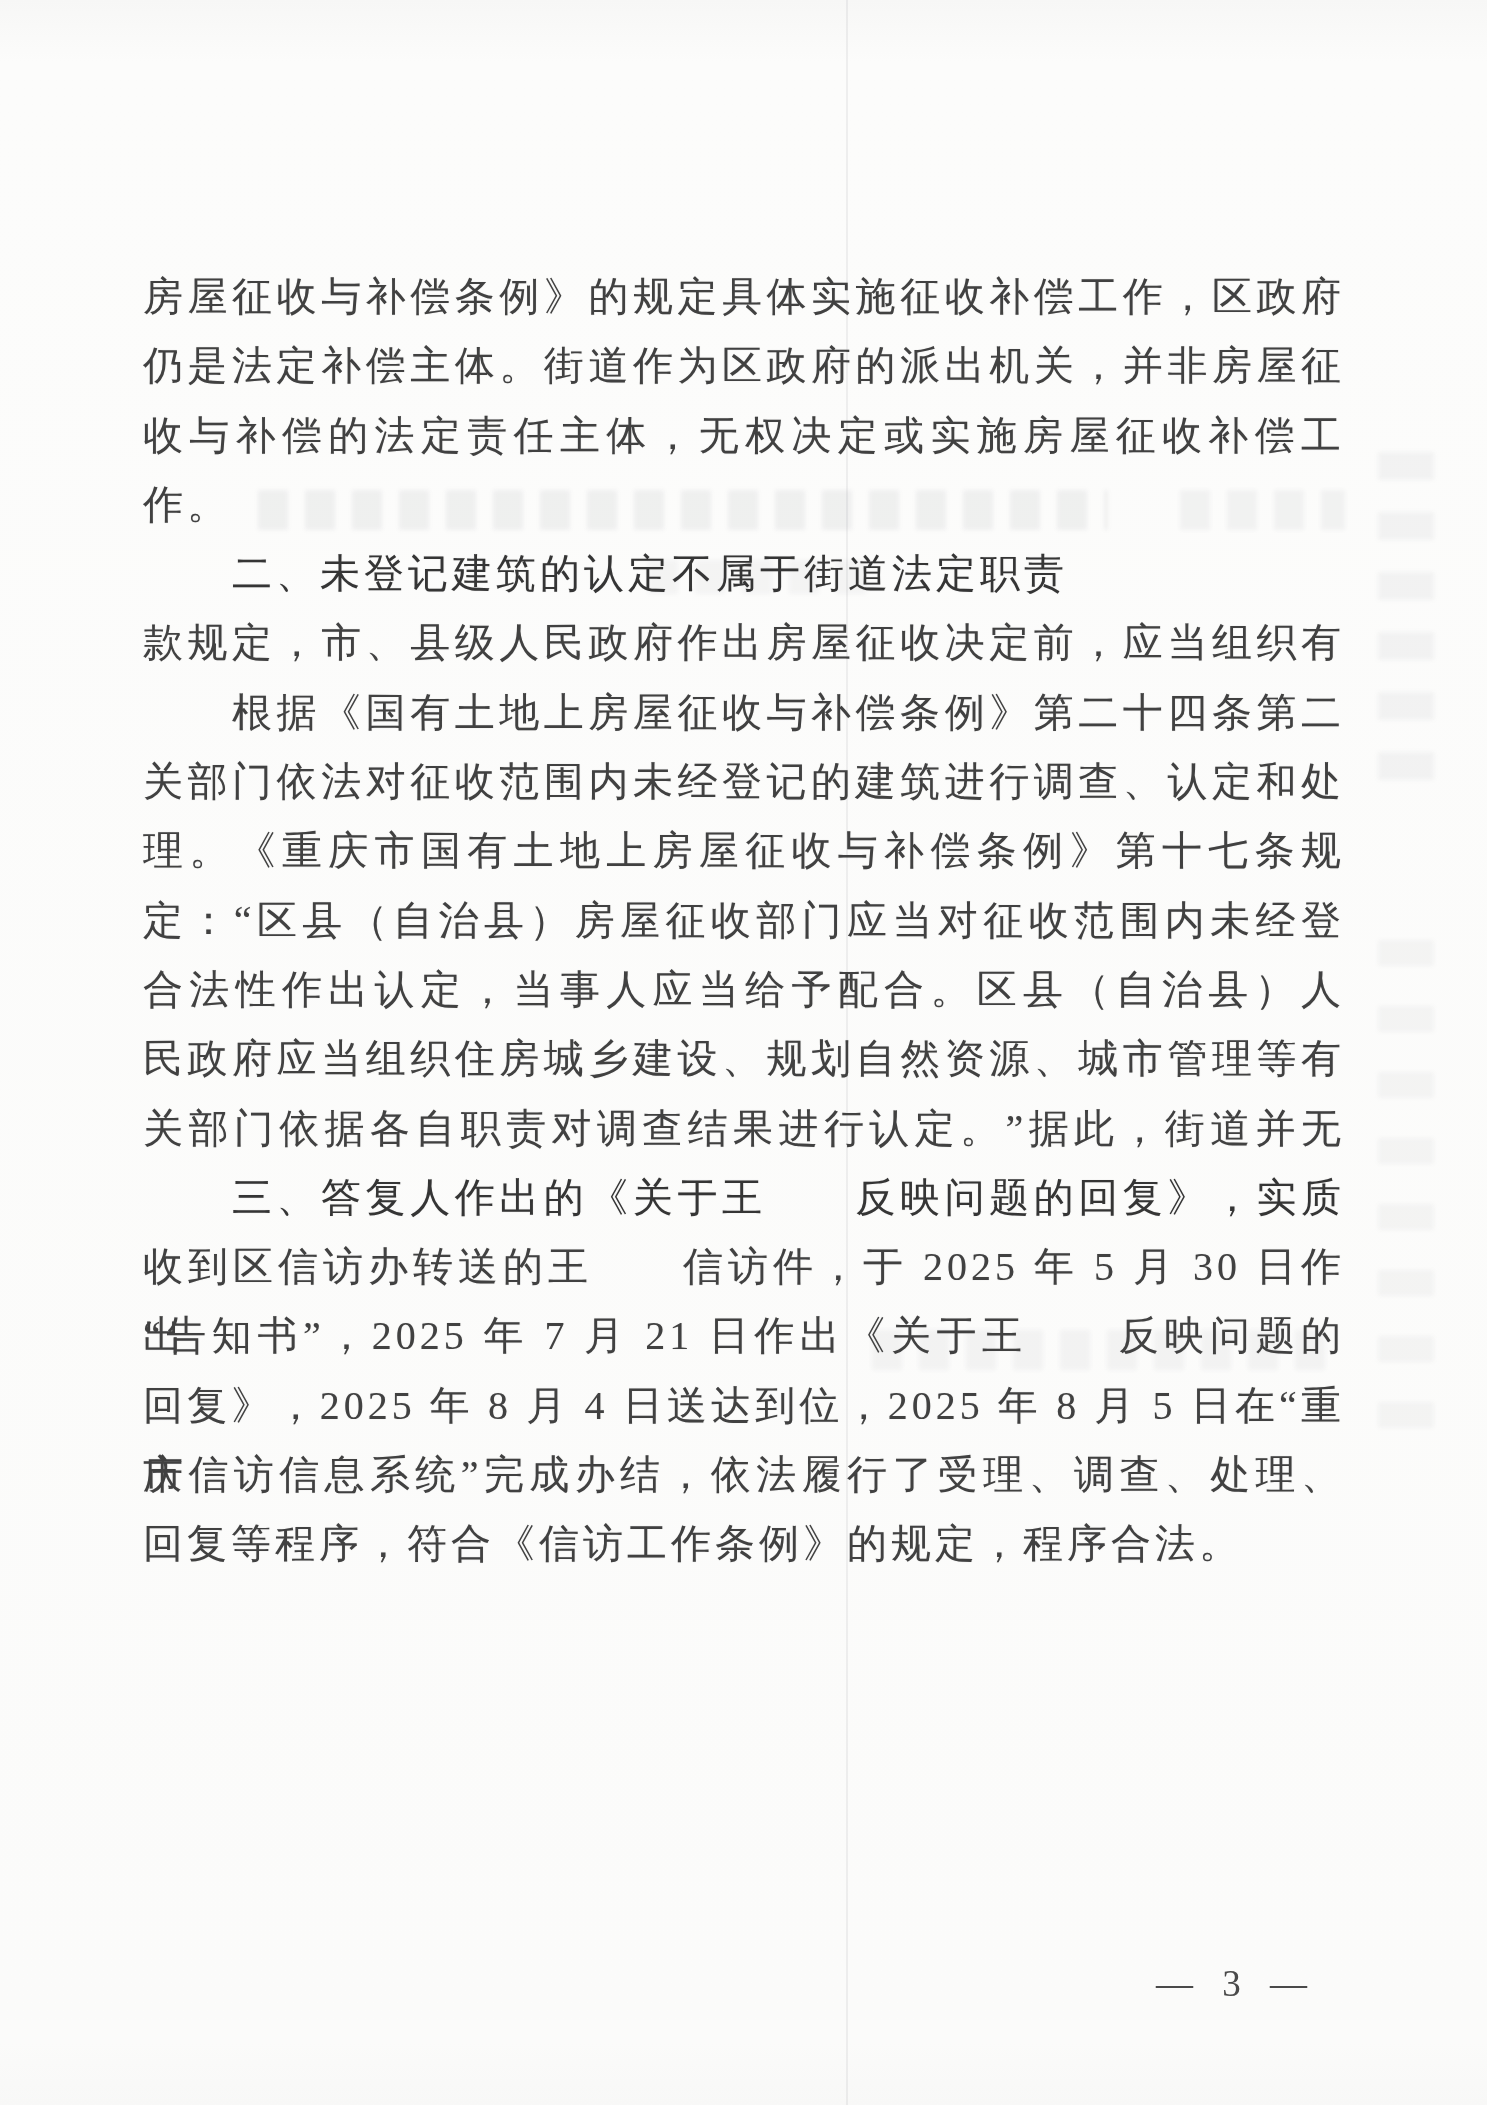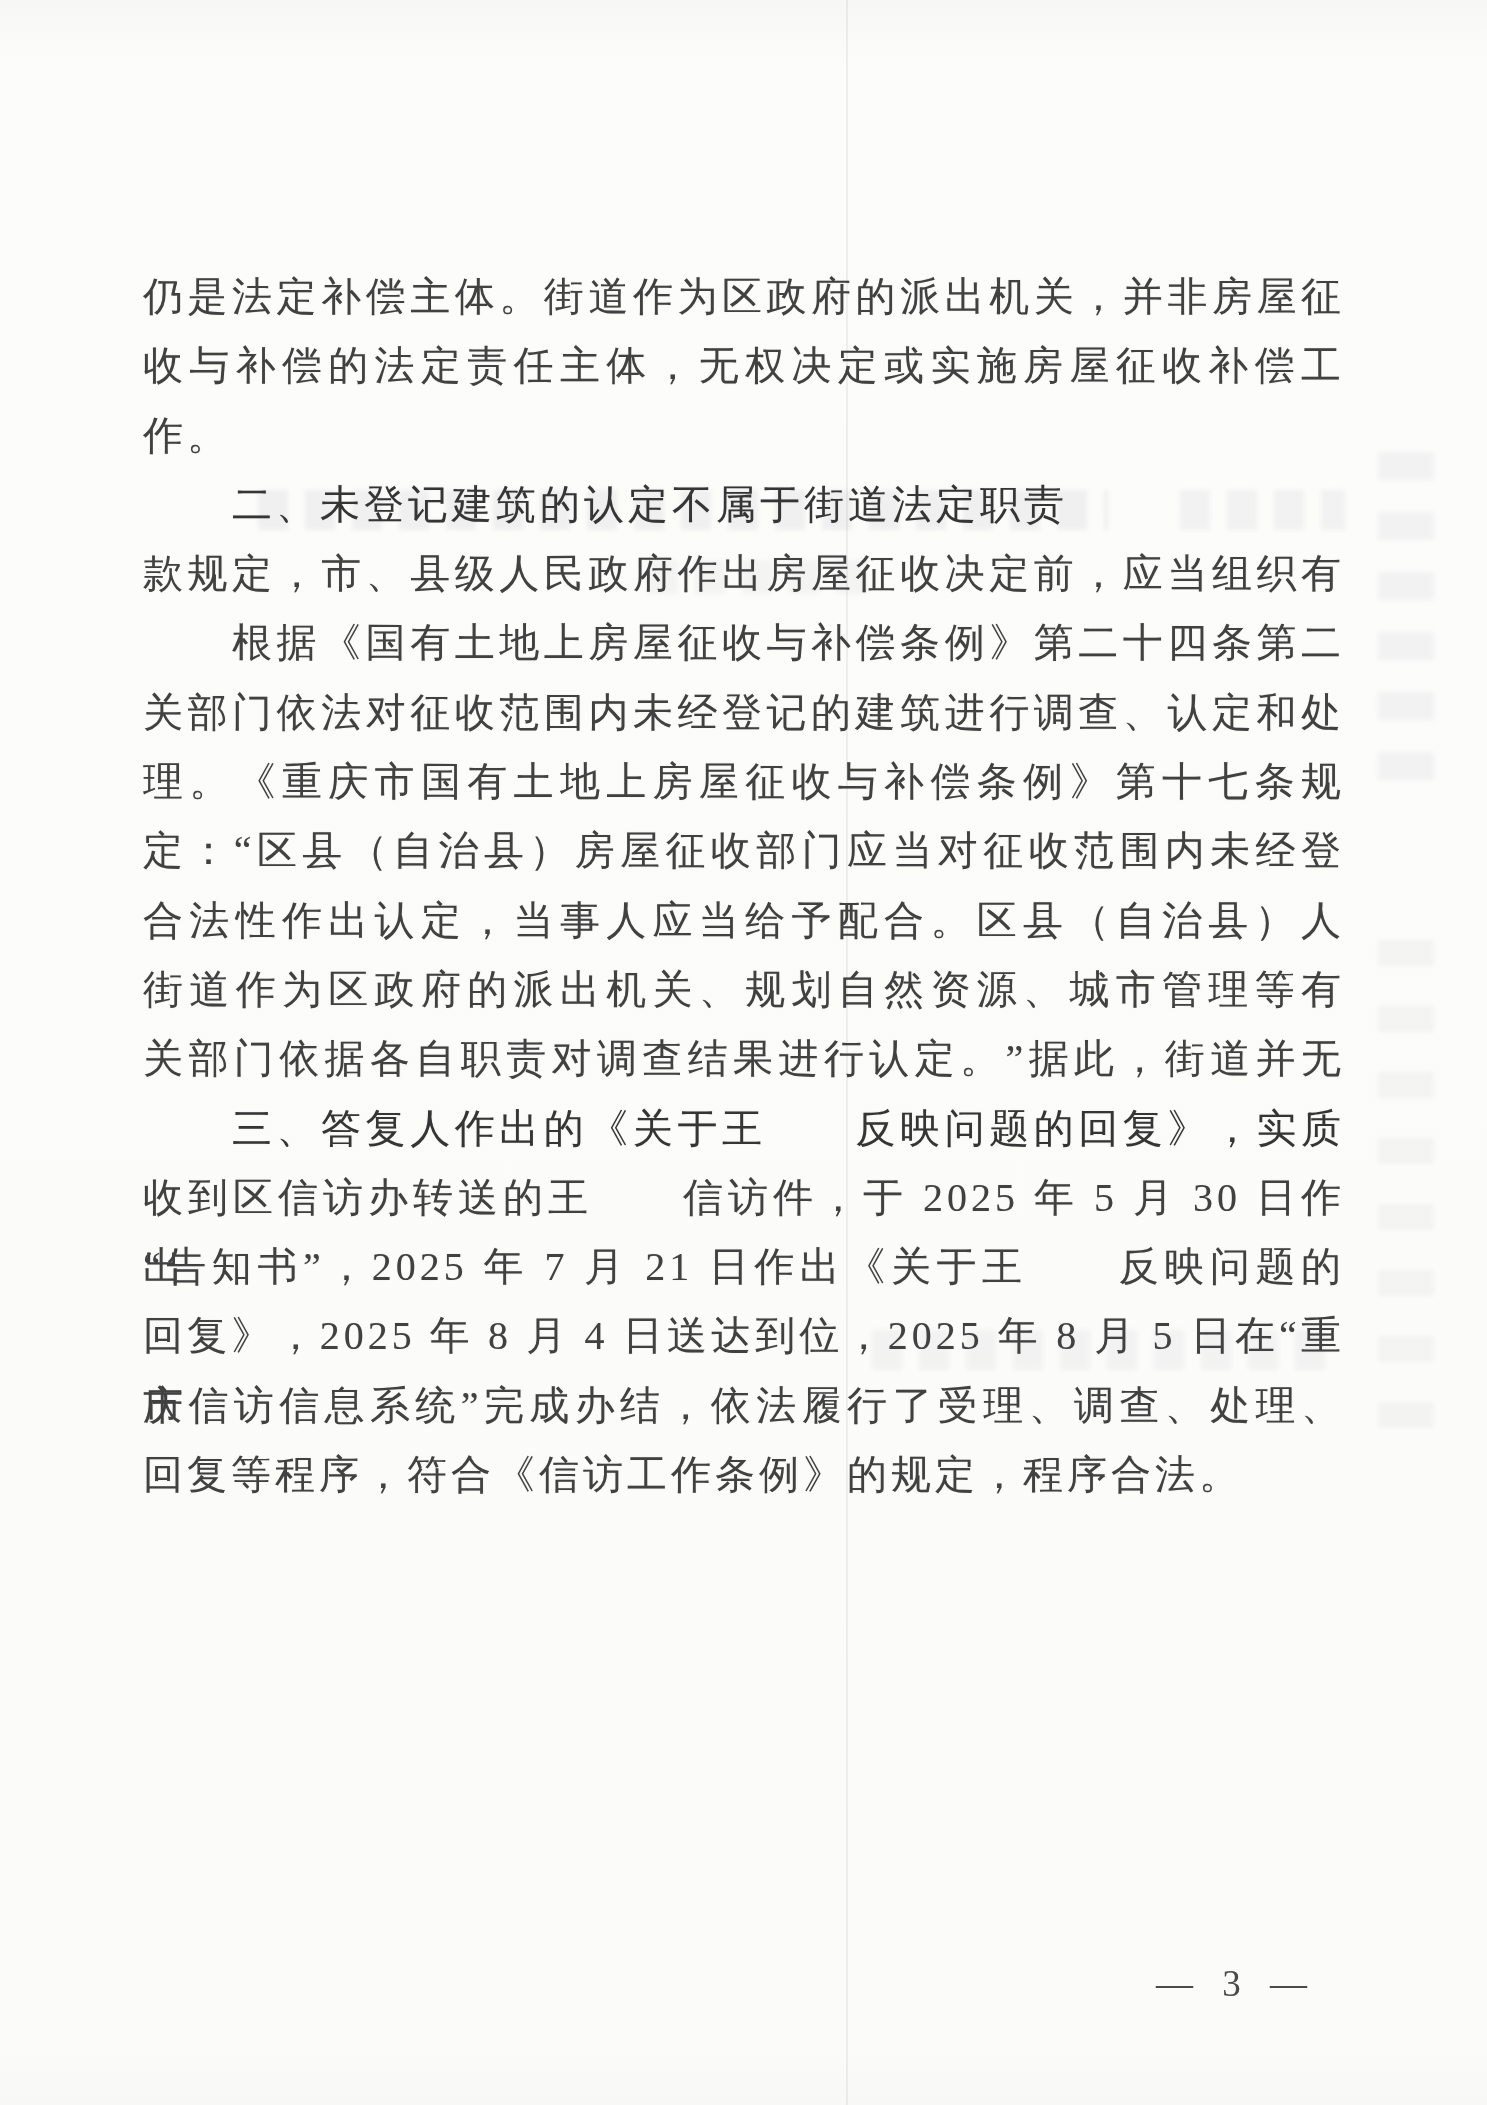--- a/index.html
+++ b/index.html
@@ -100,31 +100,32 @@
   <div class="fold-line"></div>
 
   <div class="bleed bleed-1"></div>
   <div class="bleed bleed-2"></div>
   <div class="bleed bleed-3"></div>
   <div class="bleed bleed-4"></div>
   <div class="bleed bleed-5"></div>
   <div class="bleed bleed-6"></div>
 
   <div class="content">
+      <div class="line justify">房屋征收与补偿条例》的规定具体实施征收补偿工作，区政府</div>
       <div class="line justify">仍是法定补偿主体。街道作为区政府的派出机关，并非房屋征</div>
       <div class="line justify">收与补偿的法定责任主体，无权决定或实施房屋征收补偿工</div>
       <div class="line">作。</div>
       <div class="line heading indent">二、未登记建筑的认定不属于街道法定职责</div>
       <div class="line justify">款规定，市、县级人民政府作出房屋征收决定前，应当组织有</div>
       <div class="line indent justify">根据《国有土地上房屋征收与补偿条例》第二十四条第二</div>
       <div class="line justify">关部门依法对征收范围内未经登记的建筑进行调查、认定和处</div>
       <div class="line justify">理。《重庆市国有土地上房屋征收与补偿条例》第十七条规</div>
       <div class="line justify">定：“区县（自治县）房屋征收部门应当对征收范围内未经登</div>
       <div class="line justify">合法性作出认定，当事人应当给予配合。区县（自治县）人</div>
-      <div class="line justify">街道作为区政府的派出机关、规划自然资源、城市管理等有</div>
+      <div class="line justify">民政府应当组织住房城乡建设、规划自然资源、城市管理等有</div>
       <div class="line justify">关部门依据各自职责对调查结果进行认定。”据此，街道并无</div>
       <div class="line heading indent justify">三、答复人作出的《关于王　　反映问题的回复》，实质</div>
       <div class="line justify">收到区信访办转送的王　　信访件，于 2025 年 5 月 30 日作出</div>
       <div class="line justify">“告知书”，2025 年 7 月 21 日作出《关于王　　反映问题的</div>
       <div class="line justify">回复》，2025 年 8 月 4 日送达到位，2025 年 8 月 5 日在“重庆</div>
       <div class="line justify">市信访信息系统”完成办结，依法履行了受理、调查、处理、</div>
       <div class="line">回复等程序，符合《信访工作条例》的规定，程序合法。</div>
     </div>
 
   <div class="page-number">— 3 —</div>

